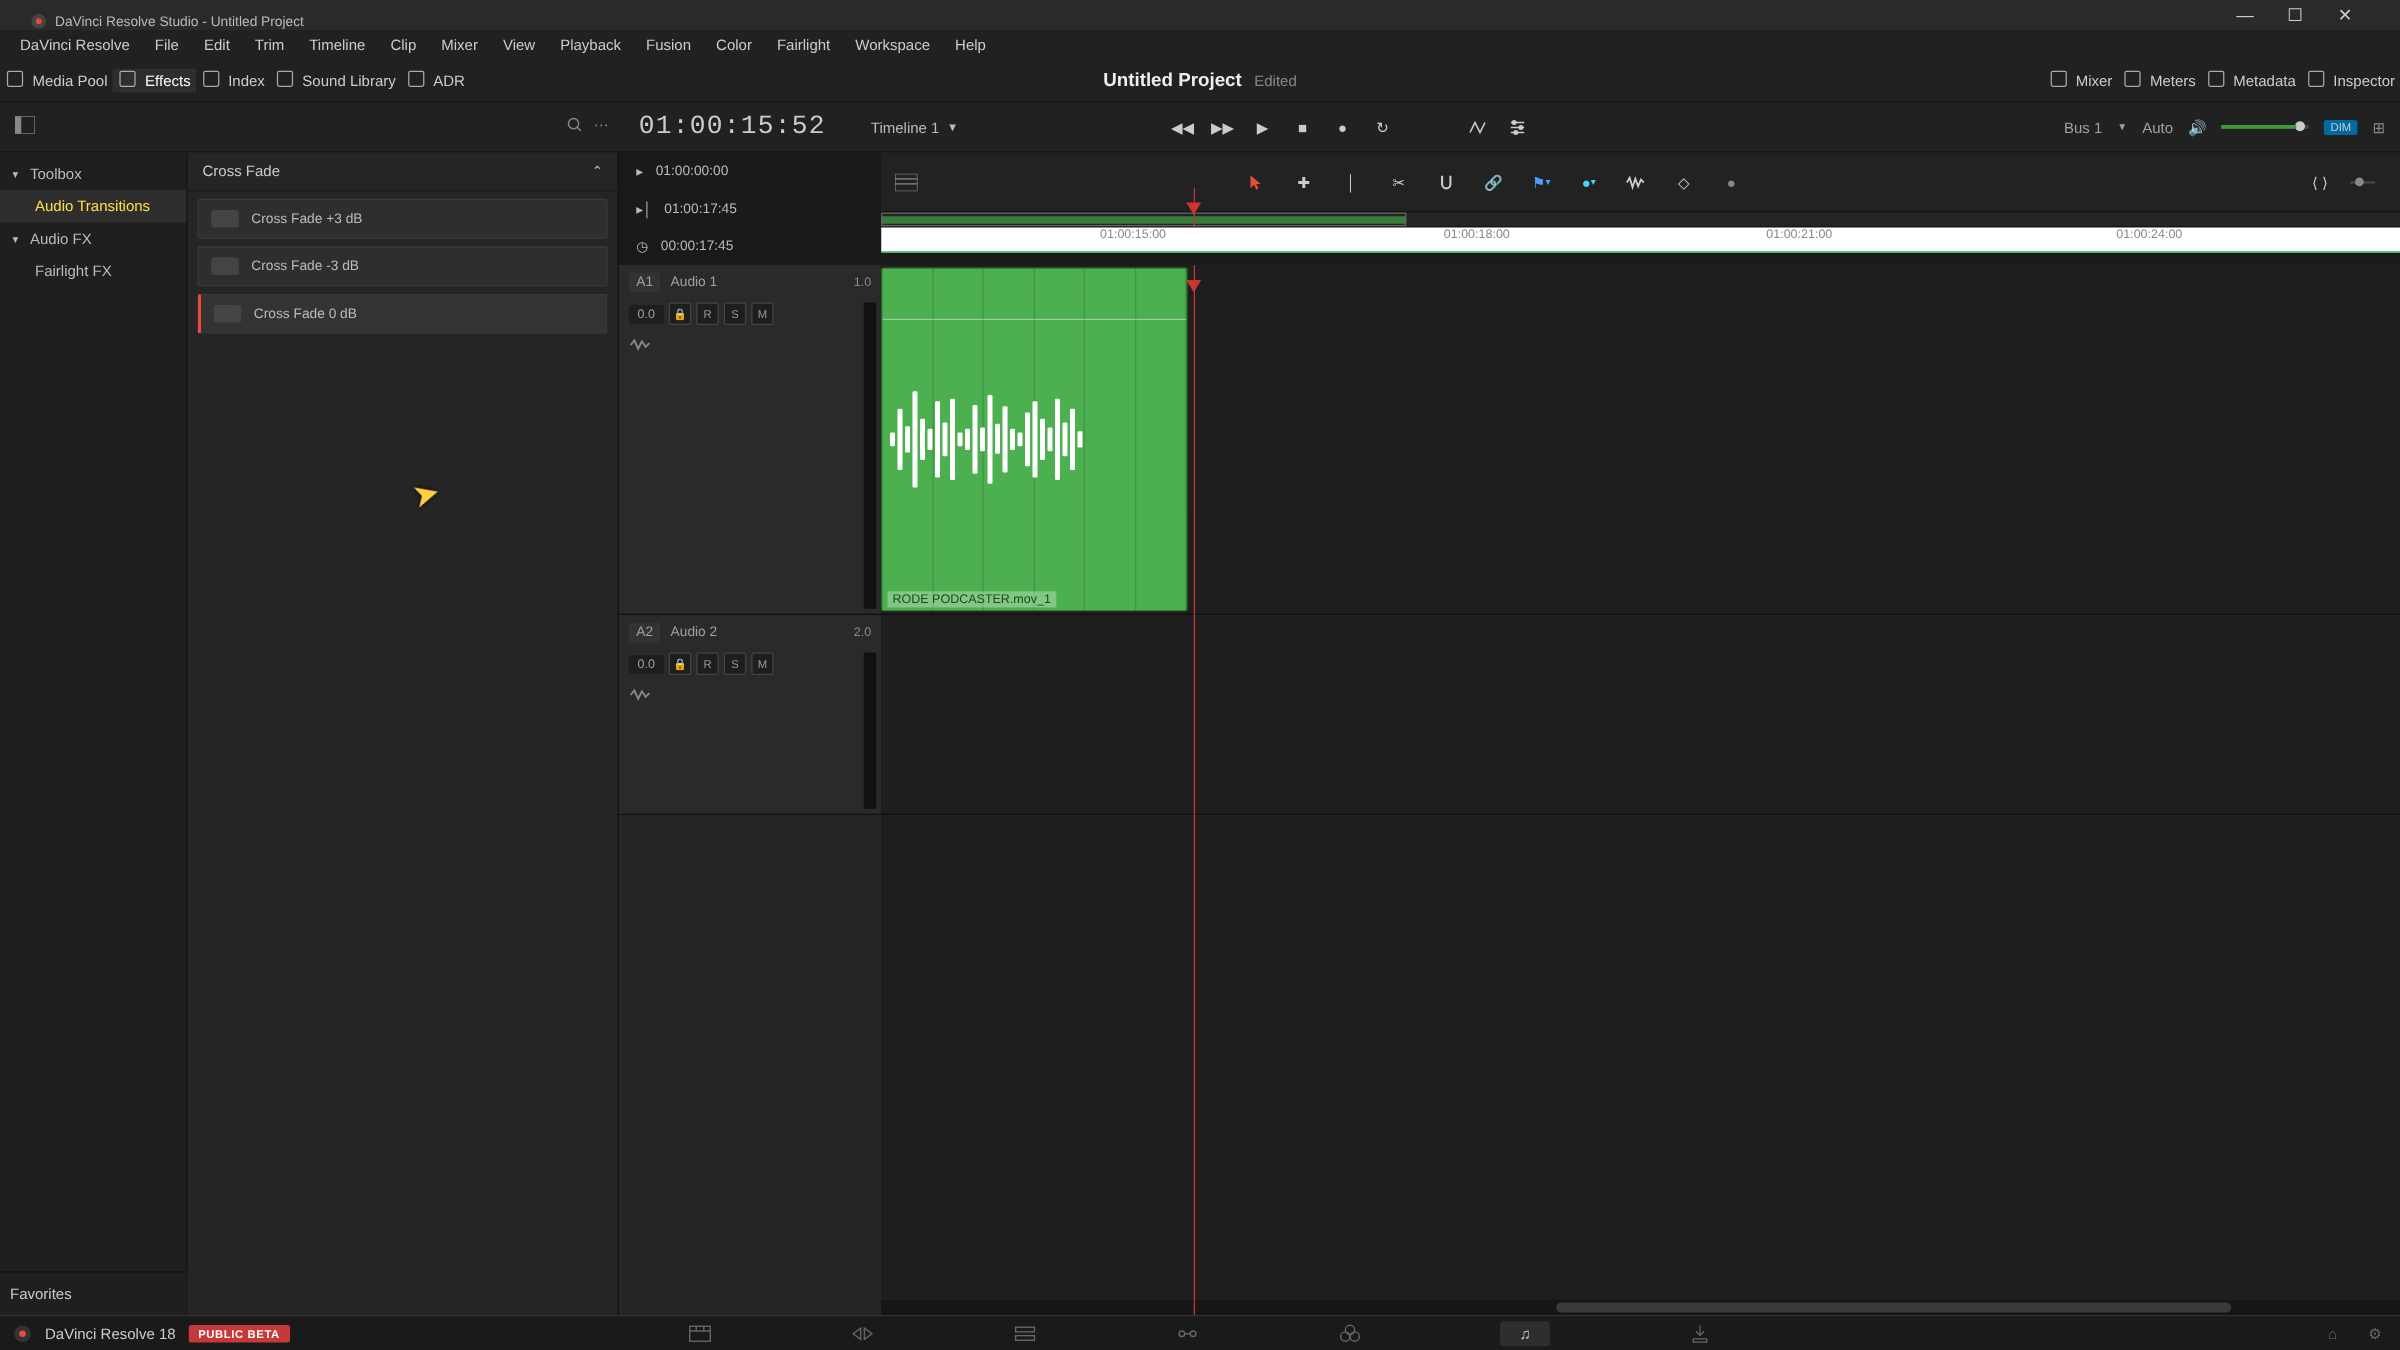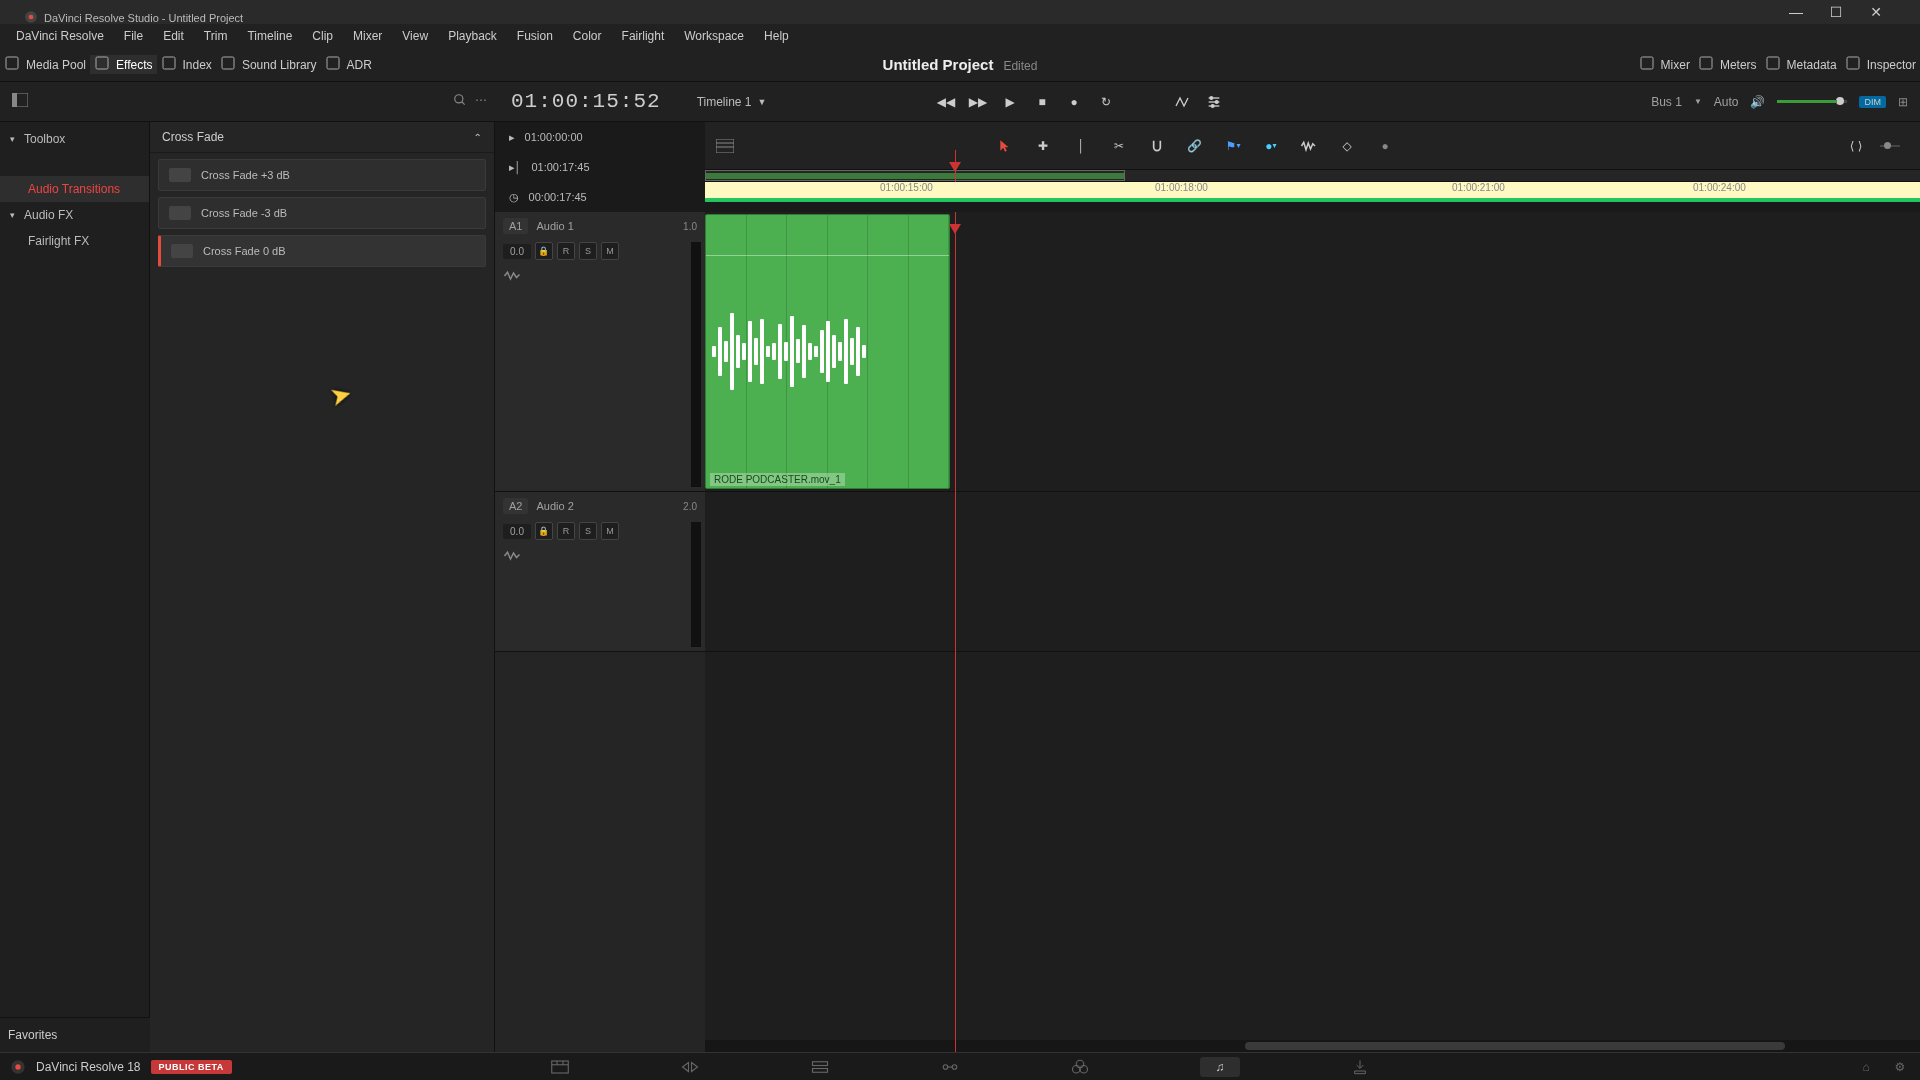--- a/index.html
+++ b/index.html
@@ -40,21 +40,21 @@
 .vol-slider::before { content: ''; position: absolute; left: 83%; top: -3px; width: 8px; height: 8px; background: #ccc; border-radius: 50%; }
 
 
 .main { display: flex; height: calc(100% - 24px - 24px - 34px - 40px - 28px); }
 
 
 .effects-panel { width: 495px; display: flex; background: #1f1f1f; border-right: 1px solid #111; }
 .effects-tree { width: 150px; background: #1f1f1f; border-right: 1px solid #111; padding-top: 4px; }
 .tree-item { padding: 6px 10px; font-size: 12px; color: #bbb; display: flex; align-items: center; gap: 4px; }
 .tree-item.indent { padding-left: 28px; }
-.tree-item.active { color: #ef4444; background: #2e2e2e; margin-top: 24px; }
+.tree-item.active { color: #fde047; background: #2e2e2e; }
 .tree-caret { font-size: 9px; width: 10px; }
 .effects-list { flex: 1; background: #252525; }
 .el-header { padding: 8px 12px; font-size: 12px; color: #ccc; display: flex; justify-content: space-between; align-items: center; border-bottom: 1px solid #1a1a1a; }
 .el-item { margin: 6px 8px; padding: 8px 10px; background: #2e2e2e; border: 1px solid #3a3a3a; border-radius: 2px; display: flex; align-items: center; gap: 10px; font-size: 11px; color: #bbb; }
 .el-item.selected { border-left: 3px solid #E64B3D; background: #333; }
 .fx-icon { width: 22px; height: 14px; background: #444; border-radius: 2px; }
 .favorites-row { position: absolute; bottom: 28px; left: 0; width: 150px; padding: 10px 8px; font-size: 12px; color: #ccc; border-top: 1px solid #111; background: #1f1f1f; }
 
 
 .timeline { flex: 1; display: flex; flex-direction: column; background: #1a1a1a; }
@@ -63,21 +63,21 @@
 .tl-time-row { height: 30px; display: flex; align-items: center; gap: 10px; padding: 0 14px; font-size: 11px; font-family: "Courier New", monospace; color: #bbb; }
 .tl-tools { display: flex; align-items: center; gap: 18px; padding-left: 20px; }
 .tl-tool { width: 20px; height: 20px; display: flex; align-items: center; justify-content: center; color: #ccc; }
 .tl-tool.active { color: #E64B3D; }
 .tl-tool.blue { color: #4a9eff; }
 .tl-tool.cyan { color: #4aceff; }
 .tl-tool-group-right { margin-left: auto; padding-right: 20px; display: flex; gap: 14px; }
 .tl-minimap { height: 12px; background: #252525; position: relative; border-bottom: 1px solid #111; }
 .tl-minimap-clip { position: absolute; left: 0; width: 420px; height: 6px; top: 3px; background: #3a7a3a; }
 .tl-minimap-range { position: absolute; left: 0; width: 420px; height: 100%; border: 1px solid #666; }
-.tl-ruler { height: 20px; background: #fef9c3; position: relative; border-bottom: 4px solid #22c55e; text-decoration: underline; }
+.tl-ruler { height: 20px; background: #ffffff; position: relative; border-bottom: 1px solid #22c55e; text-decoration: underline; }
 .tl-tick { position: absolute; top: 0; font-size: 10px; color: #888; }
 .tl-playhead { position: absolute; top: 0; bottom: 0; width: 1px; background: #cc3333; z-index: 10; }
 .tl-playhead::before { content: ''; position: absolute; top: 12px; left: -6px; width: 0; height: 0; border-left: 6px solid transparent; border-right: 6px solid transparent; border-top: 10px solid #cc3333; }
 
 .tl-body { flex: 1; display: flex; position: relative; overflow: hidden; }
 .tl-track-headers { width: 210px; background: #252525; }
 .track-header { border-bottom: 1px solid #111; padding: 6px 8px; background: #2a2a2a; position: relative; }
 .track-header.h-tall { height: 280px; }
 .track-header.h-med { height: 160px; }
 .track-title-row { display: flex; align-items: center; gap: 8px; font-size: 11px; }
@@ -362,21 +362,21 @@
           </div>
         </div>
 
         <div class="tl-minimap">
           <div class="tl-minimap-clip"></div>
           <div class="tl-minimap-range"></div>
         </div>
         <div class="tl-ruler" id="tl-ruler">
             <div class="tl-tick" style="left: 175px;">01:00:15:00</div>
             <div class="tl-tick" style="left: 450px;">01:00:18:00</div>
-            <div class="tl-tick" style="left: 747px;">01:00:21:00</div>
+            <div class="tl-tick" style="left: 708px;">01:00:21:00</div>
             <div class="tl-tick" style="left: 988px;">01:00:24:00</div>
             <div class="tl-playhead" style="left: 250px; top: -32px; height: 32px;"></div>
           </div>
       </div>
     </div>
 
     <div class="tl-body">
       <div class="tl-track-headers" id="track-headers">
           <div class="track-header h-tall">
             <div class="track-title-row">

